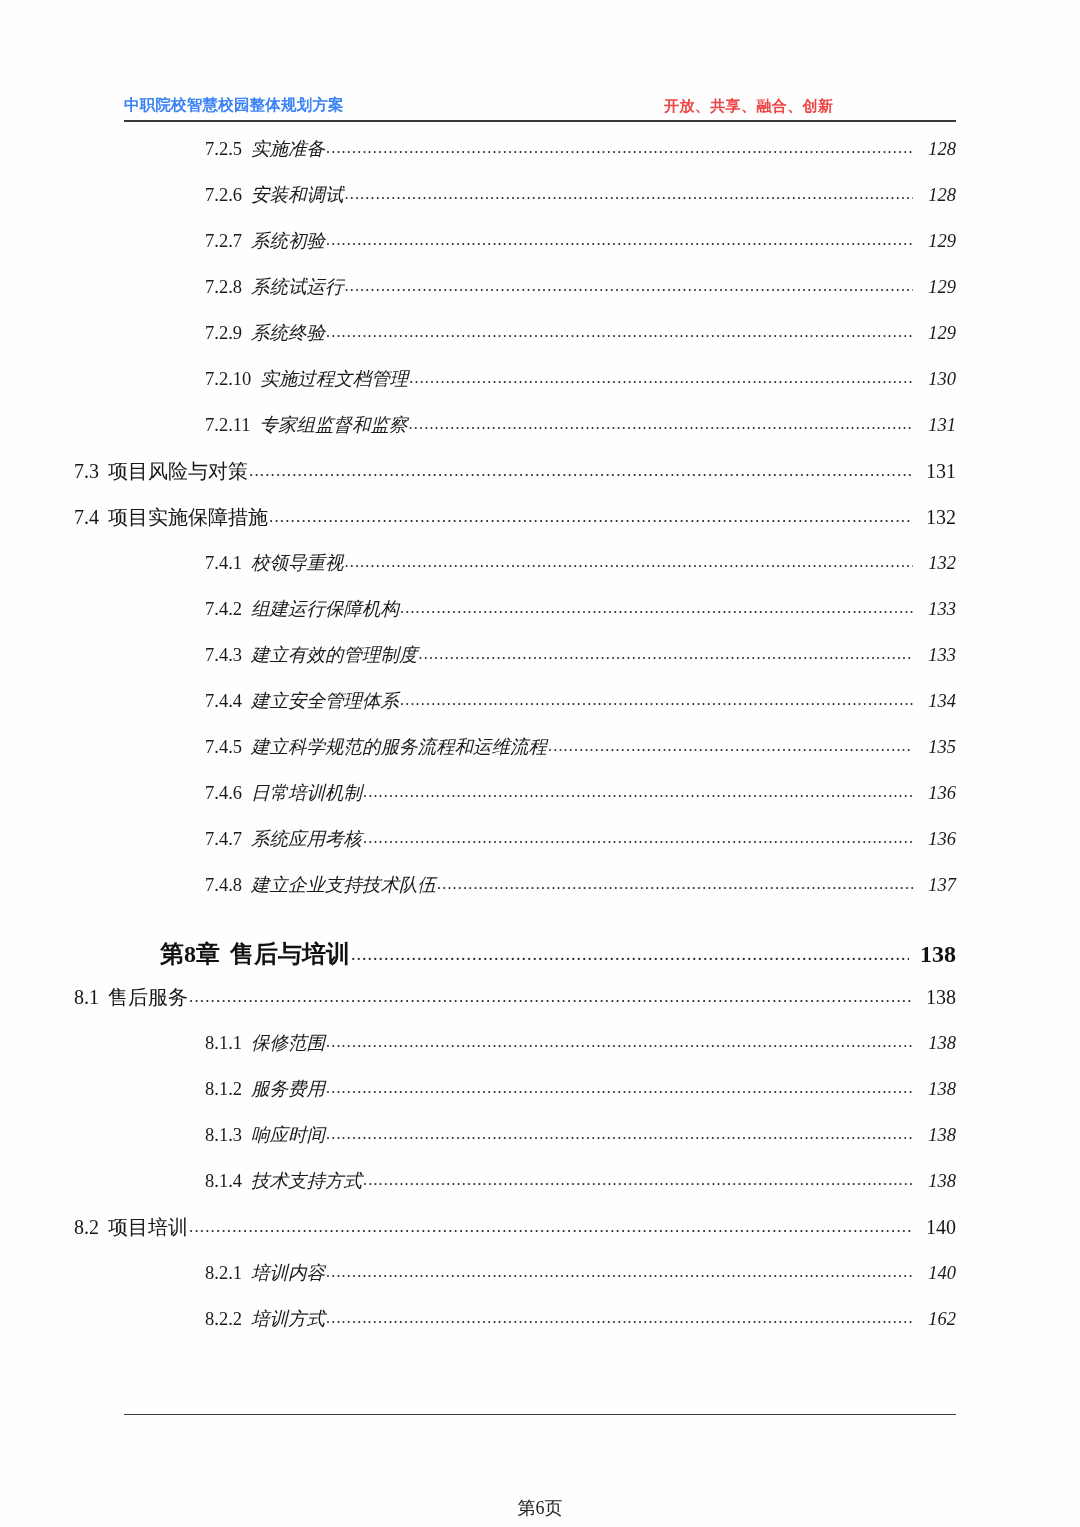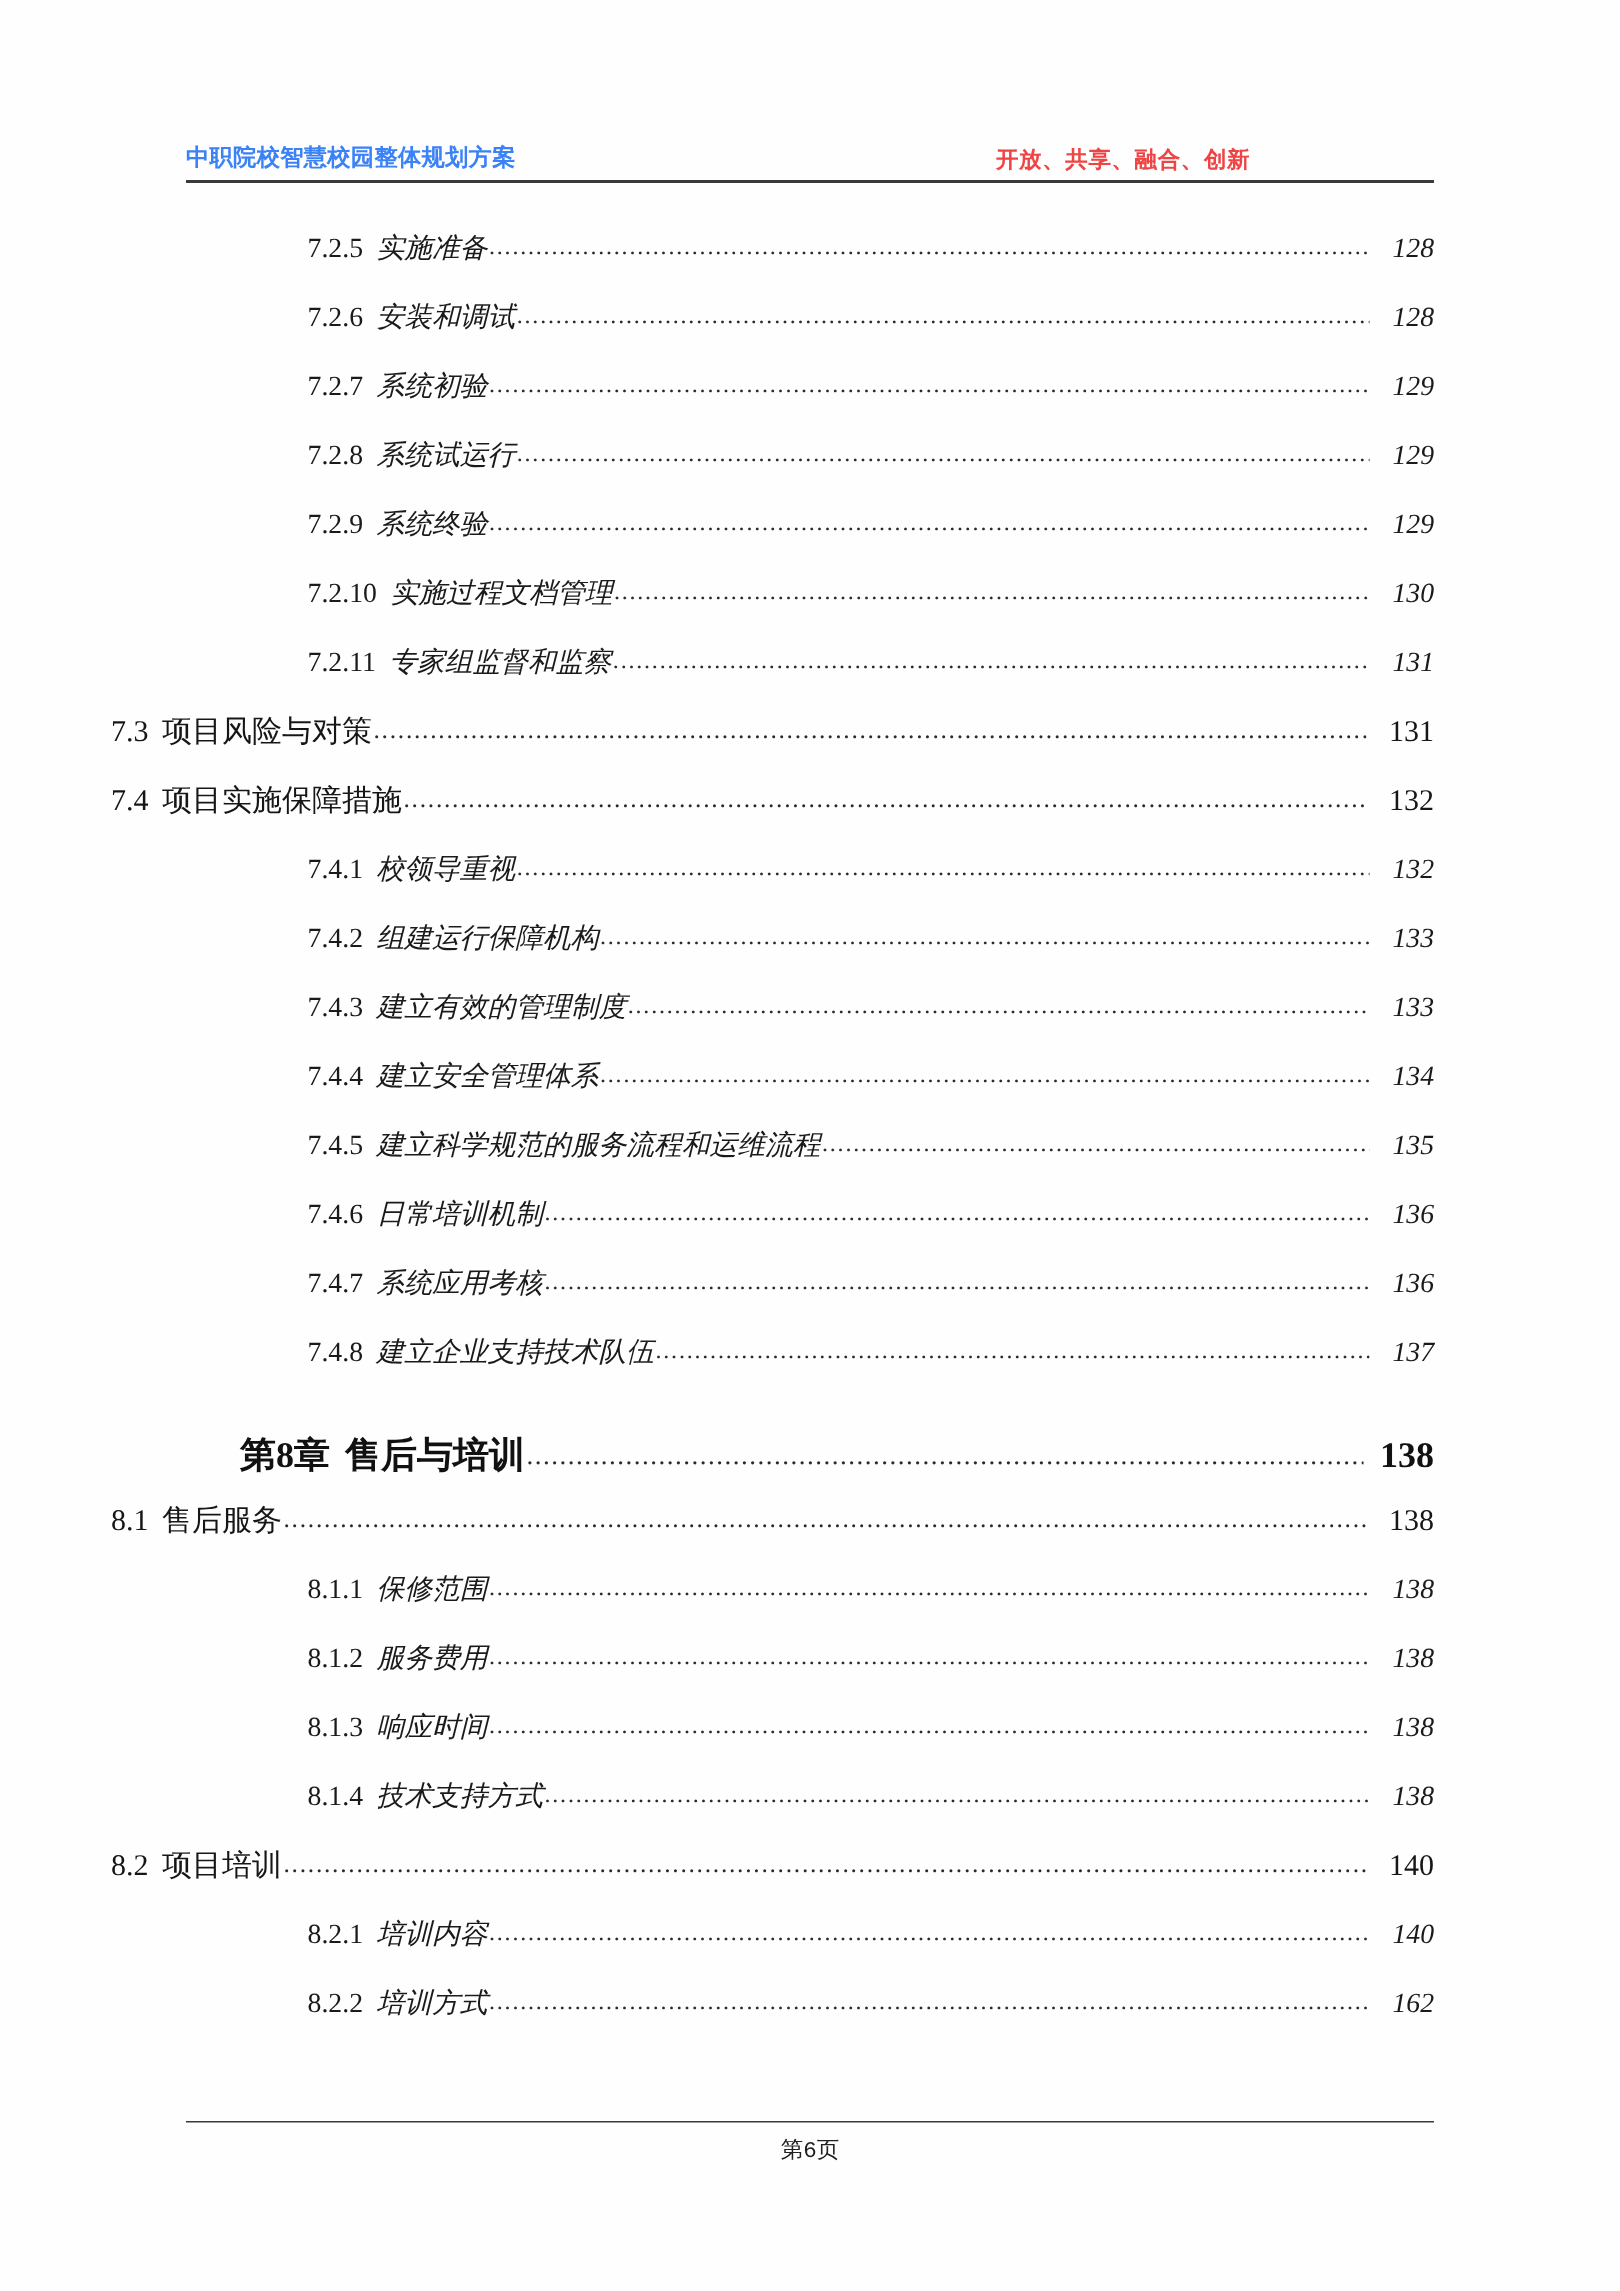--- a/index.html
+++ b/index.html
@@ -59,21 +59,21 @@
     top: 120px;
     width: 832px;
     height: 0;
     border-top: 2.2px solid #3a3a3a;
   }
 
   
   .toc {
     position: absolute;
     left: 0;
-    top: 152px;
+    top: 136px;
     width: 1080px;
   }
 
   .toc-row {
     position: relative;
     display: flex;
     align-items: baseline;
     height: 46px;
     padding: 0;
     box-sizing: border-box;
@@ -163,25 +163,25 @@
     position: absolute;
     left: 124px;
     top: 1414px;
     width: 832px;
     height: 0;
     border-top: 1.6px solid #3a3a3a;
   }
   .footer-text {
     position: absolute;
     left: 0;
-    top: 1424px;
+    top: 1496px;
     width: 1080px;
     text-align: center;
-    font-family: Liberation Mono, monospace;
-    font-size: 15px;
+    font-family: Liberation Serif, serif;
+    font-size: 18px;
     color: #202020;
   }
 </style>
 </head>
 <body>
 
 <div class="page">
 
   <div class="header">
     <div class="header-left">中职院校智慧校园整体规划方案</div>

